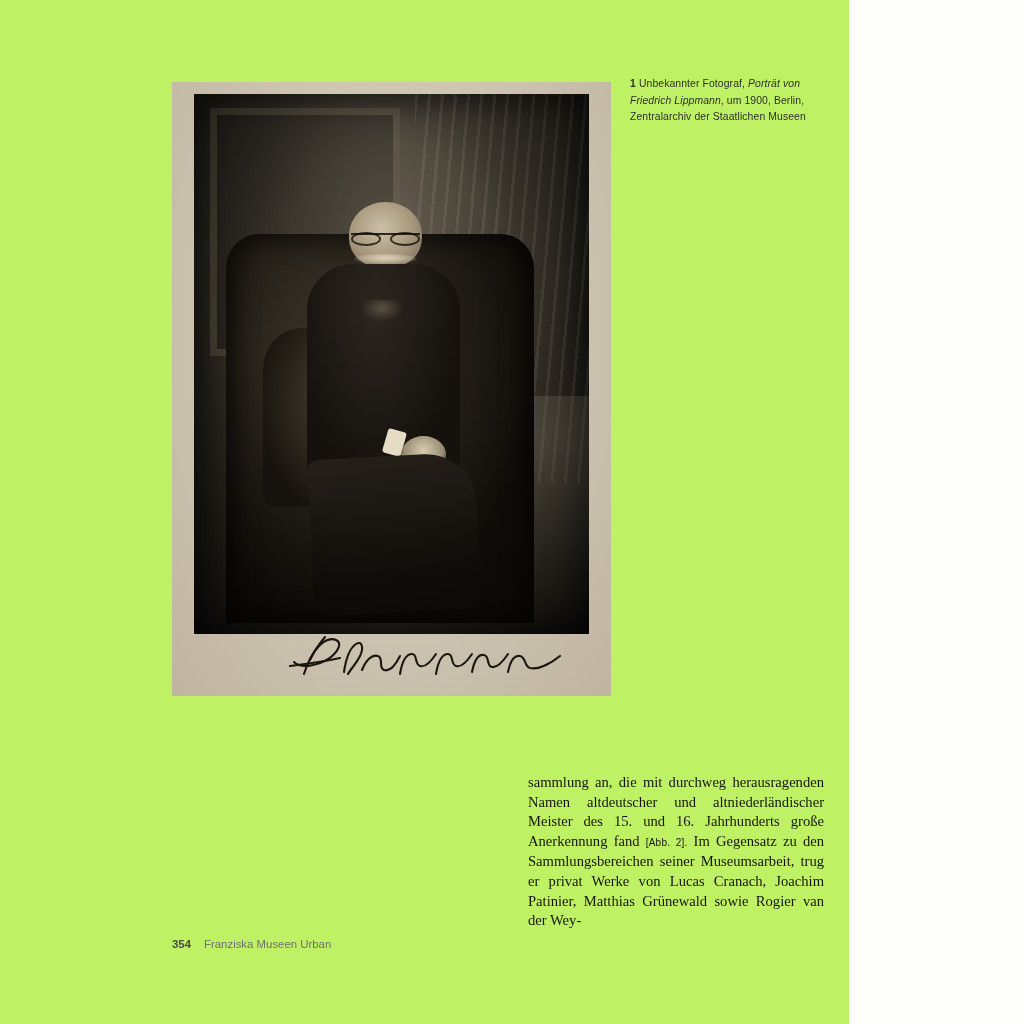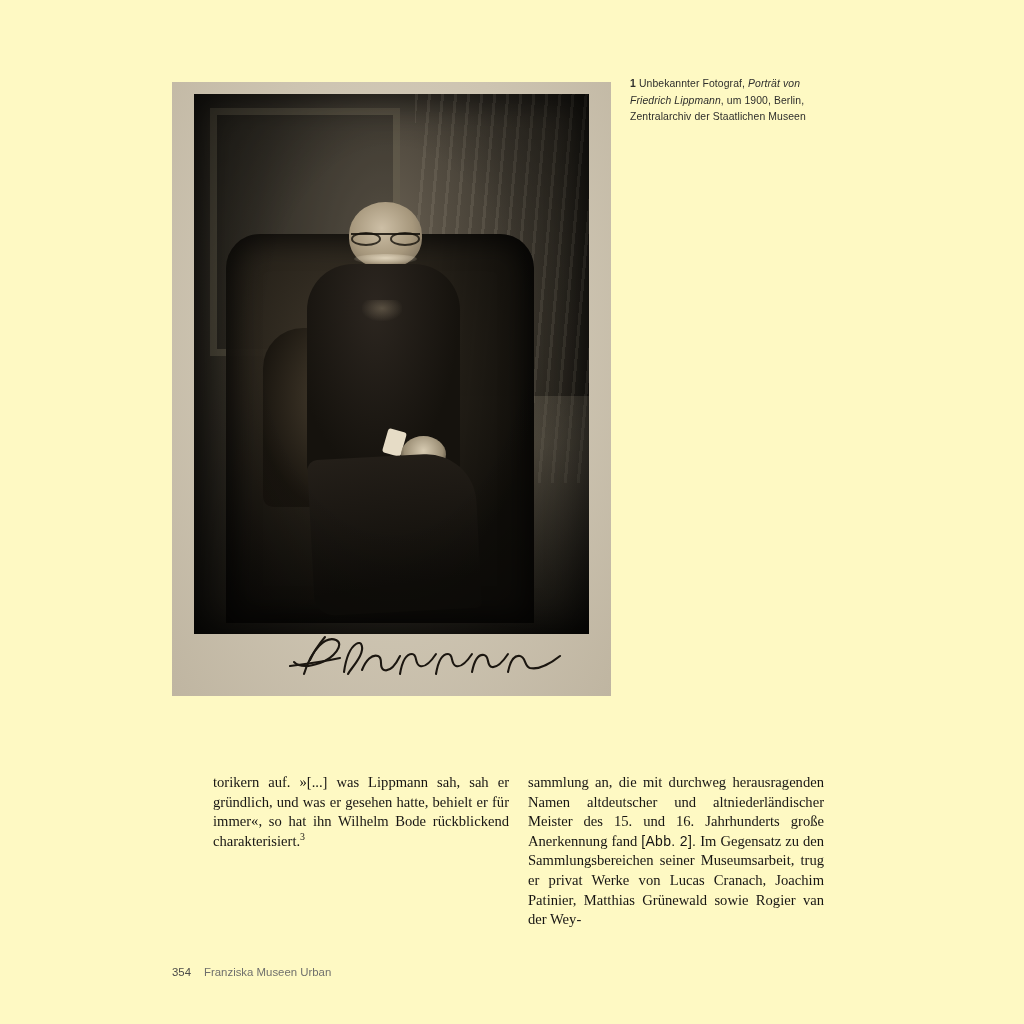--- a/index.html
+++ b/index.html
@@ -9,23 +9,23 @@
     height: 1024px;
     background: #fdfdfb;
     font-family: "Liberation Serif", serif;
     position: relative;
     overflow: hidden;
   }
 
   .page {
     position: absolute;
     left: 0; top: 0;
-    width: 1024px;
+    width: 849px;
     height: 1024px;
-    background: #fef9c3;
+    background: #bef264;
   }
 
   
   .figure {
     position: absolute;
     left: 172px;
     top: 82px;
     width: 439px;
     height: 614px;
     background: #cfc6b4;
@@ -227,38 +227,38 @@
   }
   .col p { margin: 0; }
   .col p.indent { text-indent: 1.4em; }
   .col-left  { left: 213px; top: 773px; }
   .col-right { left: 528px; top: 773px; }
 
   sup { font-size: .68em; vertical-align: super; line-height: 0; }
 
   .figref {
     font-family: "Liberation Sans", sans-serif;
-    font-size: 14px;
+    font-size: 10px;
     letter-spacing: .02em;
     white-space: nowrap;
   }
 
   
   .footer {
     position: absolute;
     left: 172px;
     top: 938px;
     font-family: "Liberation Sans", sans-serif;
     font-size: 11.4px;
     color: #6f6f6c;
     display: flex;
     align-items: baseline;
     gap: 13px;
   }
-  .footer .folio { font-weight: 400; color: #4b4b49; margin-top: 28px; }
+  .footer .folio { font-weight: 700; color: #4b4b49; }
 </style>
 </head>
 <body>
 
 <div class="page">
 
   <div class="figure">
     <div class="photo-paper"></div>
     <div class="photo-inner">
       <div class="wall-frame"></div>
@@ -300,21 +300,20 @@
       </svg>
     </div>
   </div>
 
   <div class="caption">
     <span class="num">1</span>
     <span>Unbekannter Fotograf, </span><span class="ital">Porträt von Friedrich Lippmann</span><span>, um 1900, Berlin, Zentralarchiv der Staatlichen Museen</span>
   </div>
 
   <div class="col col-left">
-    <p><span>torikern auf. »[...] was Lippmann sah, sah er gründlich, und was er gesehen hatte, behielt er für immer«, so hat ihn Wilhelm Bode rückblickend charakterisiert.</span><sup>3</sup></p>
   </div>
 
   <div class="col col-right">
     <p><span>sammlung an, die mit durchweg herausragenden Namen altdeutscher und altniederländischer Meister des 15. und 16. Jahrhunderts große Anerkennung fand </span><span class="figref">[Abb. 2].</span><span> Im Gegensatz zu den Sammlungsbereichen seiner Museumsarbeit, trug er privat Werke von Lucas Cranach, Joachim Patinier, Matthias Grünewald sowie Rogier van der Wey-</span></p>
   </div>
 
   <div class="footer">
     <span class="folio">354</span>
     <span>Franziska Museen Urban</span>
   </div>

